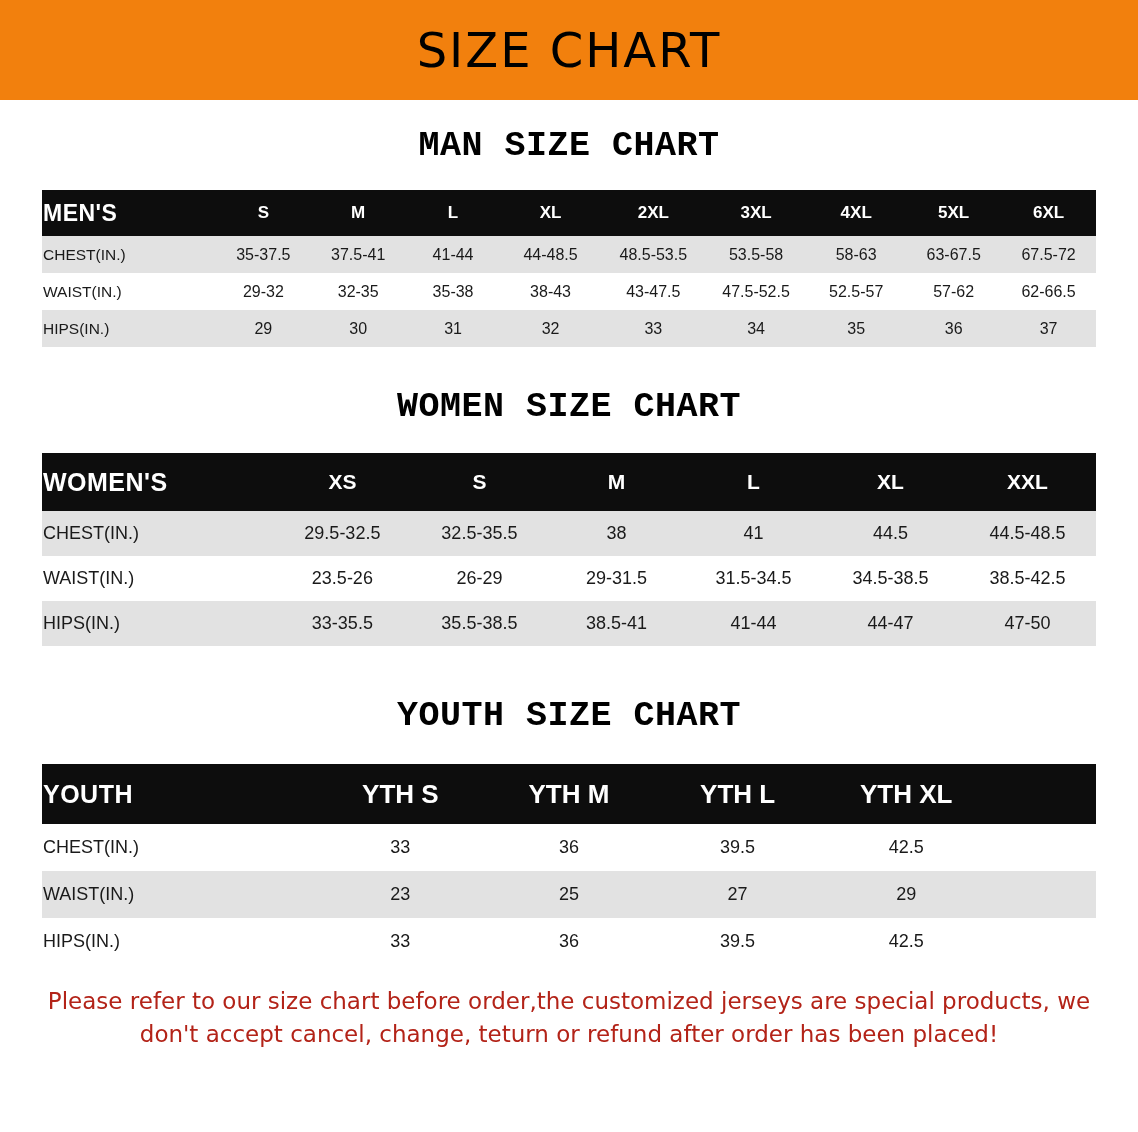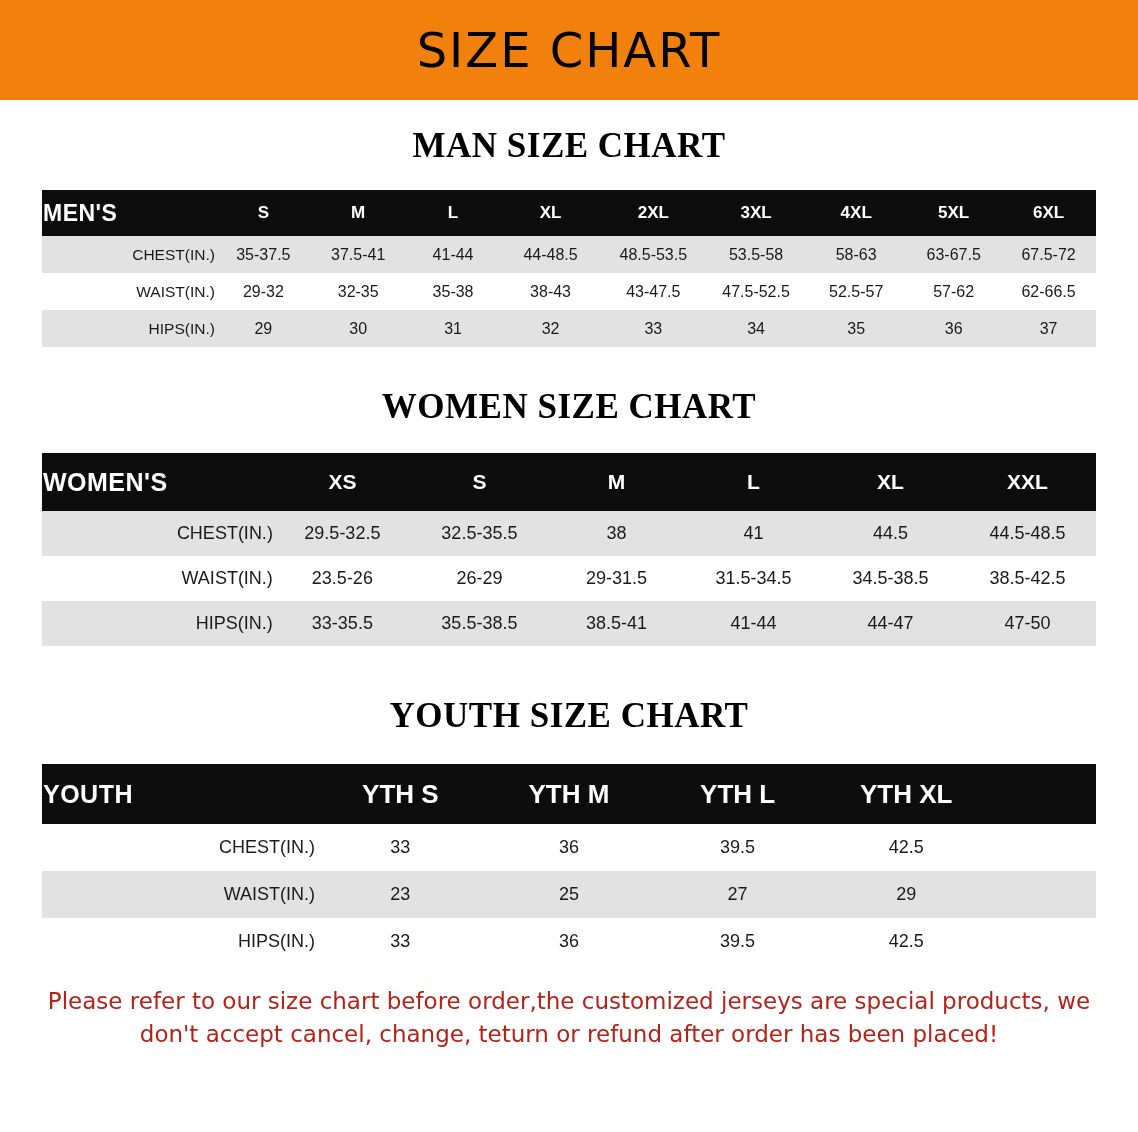--- a/index.html
+++ b/index.html
@@ -30,21 +30,21 @@
     font-weight: normal;
     font-size: 48px;
     letter-spacing: 2px;
     color: #000000;
     line-height: 1;
   }
 
   
   .section-title {
     text-align: center;
-    font-family: Liberation Serif, serif;
+    font-family: Liberation Mono, monospace;
     font-weight: bold;
     font-size: 35px;
     letter-spacing: 0.5px;
     color: #000000;
   }
   .title-man    { margin-top: 26px; margin-bottom: 24px; }
   .title-women  { margin-top: 40px; margin-bottom: 26px; }
   .title-youth  { margin-top: 50px; margin-bottom: 28px; }
 
   
@@ -63,21 +63,21 @@
     text-align: center;
   }
   thead th.rowlabel {
     text-align: left;
   }
   tbody td {
     text-align: center;
     color: #1a1a1a;
   }
   tbody td.rowlabel {
-    text-align: right;
+    text-align: left;
   }
   tbody tr.shade td { background: #e2e2e2; }
   tbody tr.plain td { background: #ffffff; }
 
   
   .men-table thead th { height: 44px; font-size: 17px; }
   .men-table thead th.rowlabel { font-size: 23px; letter-spacing: 0.5px; }
   .men-table tbody td { height: 35px; font-size: 16px; }
   .men-table tbody td.rowlabel { font-size: 15.5px; }
 

